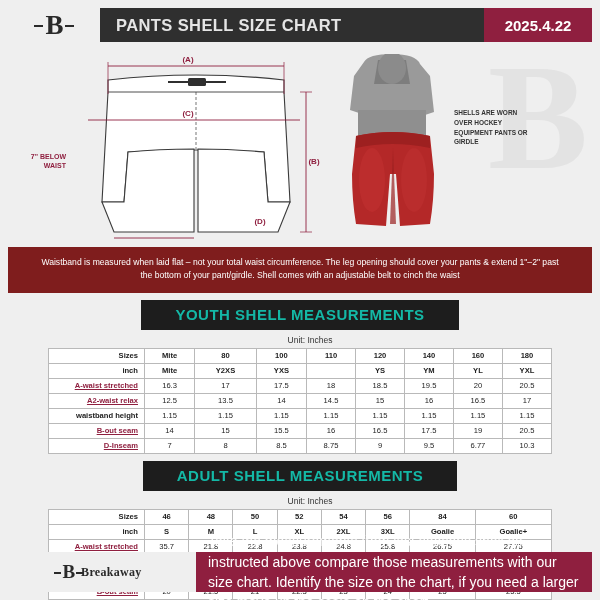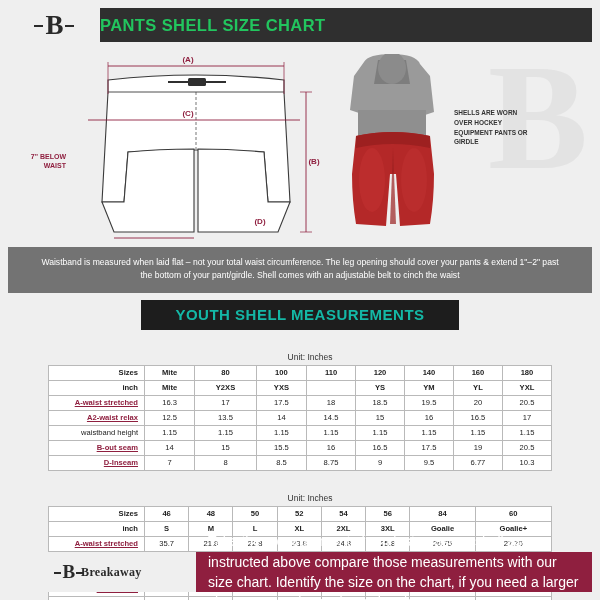--- a/index.html
+++ b/index.html
@@ -41,24 +41,24 @@
     position: absolute;
     top: 50%;
     width: 9px; height: 2px;
     background: #2a2a2a;
   }
   .logo-b::before { left: -11px; }
   .logo-b::after { right: -11px; }
   .title-box {
     flex: 1;
     background: #2f2f2f;
-    color: #22c55e;
+    color: #e5e5e5;
     display: flex;
     align-items: center;
-    padding-left: 0;
+    padding-left: 16px;
     font-size: 16.5px;
     font-weight: bold;
     letter-spacing: .4px;
   }
   .date-box {
     width: 108px;
     background: #8f1f3f;
     color: #fff;
     display: flex;
     align-items: center;
@@ -104,21 +104,21 @@
     left: 446px; top: 60px;
     font-size: 6.5px;
     font-weight: bold;
     color: #333;
     line-height: 1.5;
     width: 80px;
   }
   
   .note-bar {
     margin: 4px 8px 0 8px;
-    background: #737373;
+    background: #7f1d1d;
     color: #fff;
     text-align: center;
     font-size: 8.6px;
     line-height: 1.55;
     padding: 9px 30px 10px 30px;
   }
   
   .banner-wrap {
     display: flex;
     justify-content: center;
@@ -130,21 +130,21 @@
     font-size: 15px;
     font-weight: bold;
     letter-spacing: .5px;
     padding: 6px 34px 7px 34px;
     text-align: center;
   }
   .unit {
     text-align: center;
     font-size: 8.5px;
     color: #333;
-    margin-top: 22px;
+    margin-top: 5px;
     margin-bottom: 3px;
     padding-left: 20px;
   }
   
   table {
     width: 504px;
     margin: 0 auto;
     border-collapse: collapse;
     background: #fff;
     font-size: 7.6px;
@@ -157,21 +157,21 @@
     font-weight: normal;
     height: 15px;
   }
   th { font-weight: bold; }
   td.rowlab, th.rowlab {
     width: 96px;
     text-align: right;
     padding-right: 6px;
     font-weight: bold;
   }
-  td.rowlab.plain { font-weight: normal; }
+  td.rowlab.plain { font-weight: bold; }
   .lab-maroon { color: #8f1f3f; text-decoration: underline; }
   
   .footer {
     position: absolute;
     left: 8px; right: 8px; bottom: 8px;
     height: 40px;
     display: flex;
   }
   .footer-logo {
     width: 188px;
@@ -219,20 +219,21 @@
 </head>
 <body>
 
 <div class="page">
 
   <div class="header">
     <div class="logo-box">
       <span class="logo-b">B</span>
     </div>
     <div class="title-box">PANTS SHELL SIZE CHART</div>
+    <div class="date-box">2025.4.22</div>
   </div>
 
   <div class="diagram">
     <div class="watermark-b">B</div>
 
     <div class="waist-note">7" BELOW<br>WAIST</div>
 
     <svg class="pants-svg" width="260" height="190" viewBox="0 0 260 190">
 
       <path d="M40 40 L40 28 Q128 18 216 28 L216 40
@@ -364,20 +365,23 @@
         <td>8.5</td>
         <td>8.75</td>
         <td>9</td>
         <td>9.5</td>
         <td>6.77</td>
         <td>10.3</td>
       </tr>
     </tbody>
   </table>
 
+  <div class="banner-wrap">
+    <div class="banner">ADULT SHELL MEASUREMENTS</div>
+  </div>
   <div class="unit">Unit: Inches</div>
   <table>
     <tbody>
       <tr>
         <th class="rowlab">Sizes</th>
         <th>46</th>
         <th>48</th>
         <th>50</th>
         <th>52</th>
         <th>54</th>

